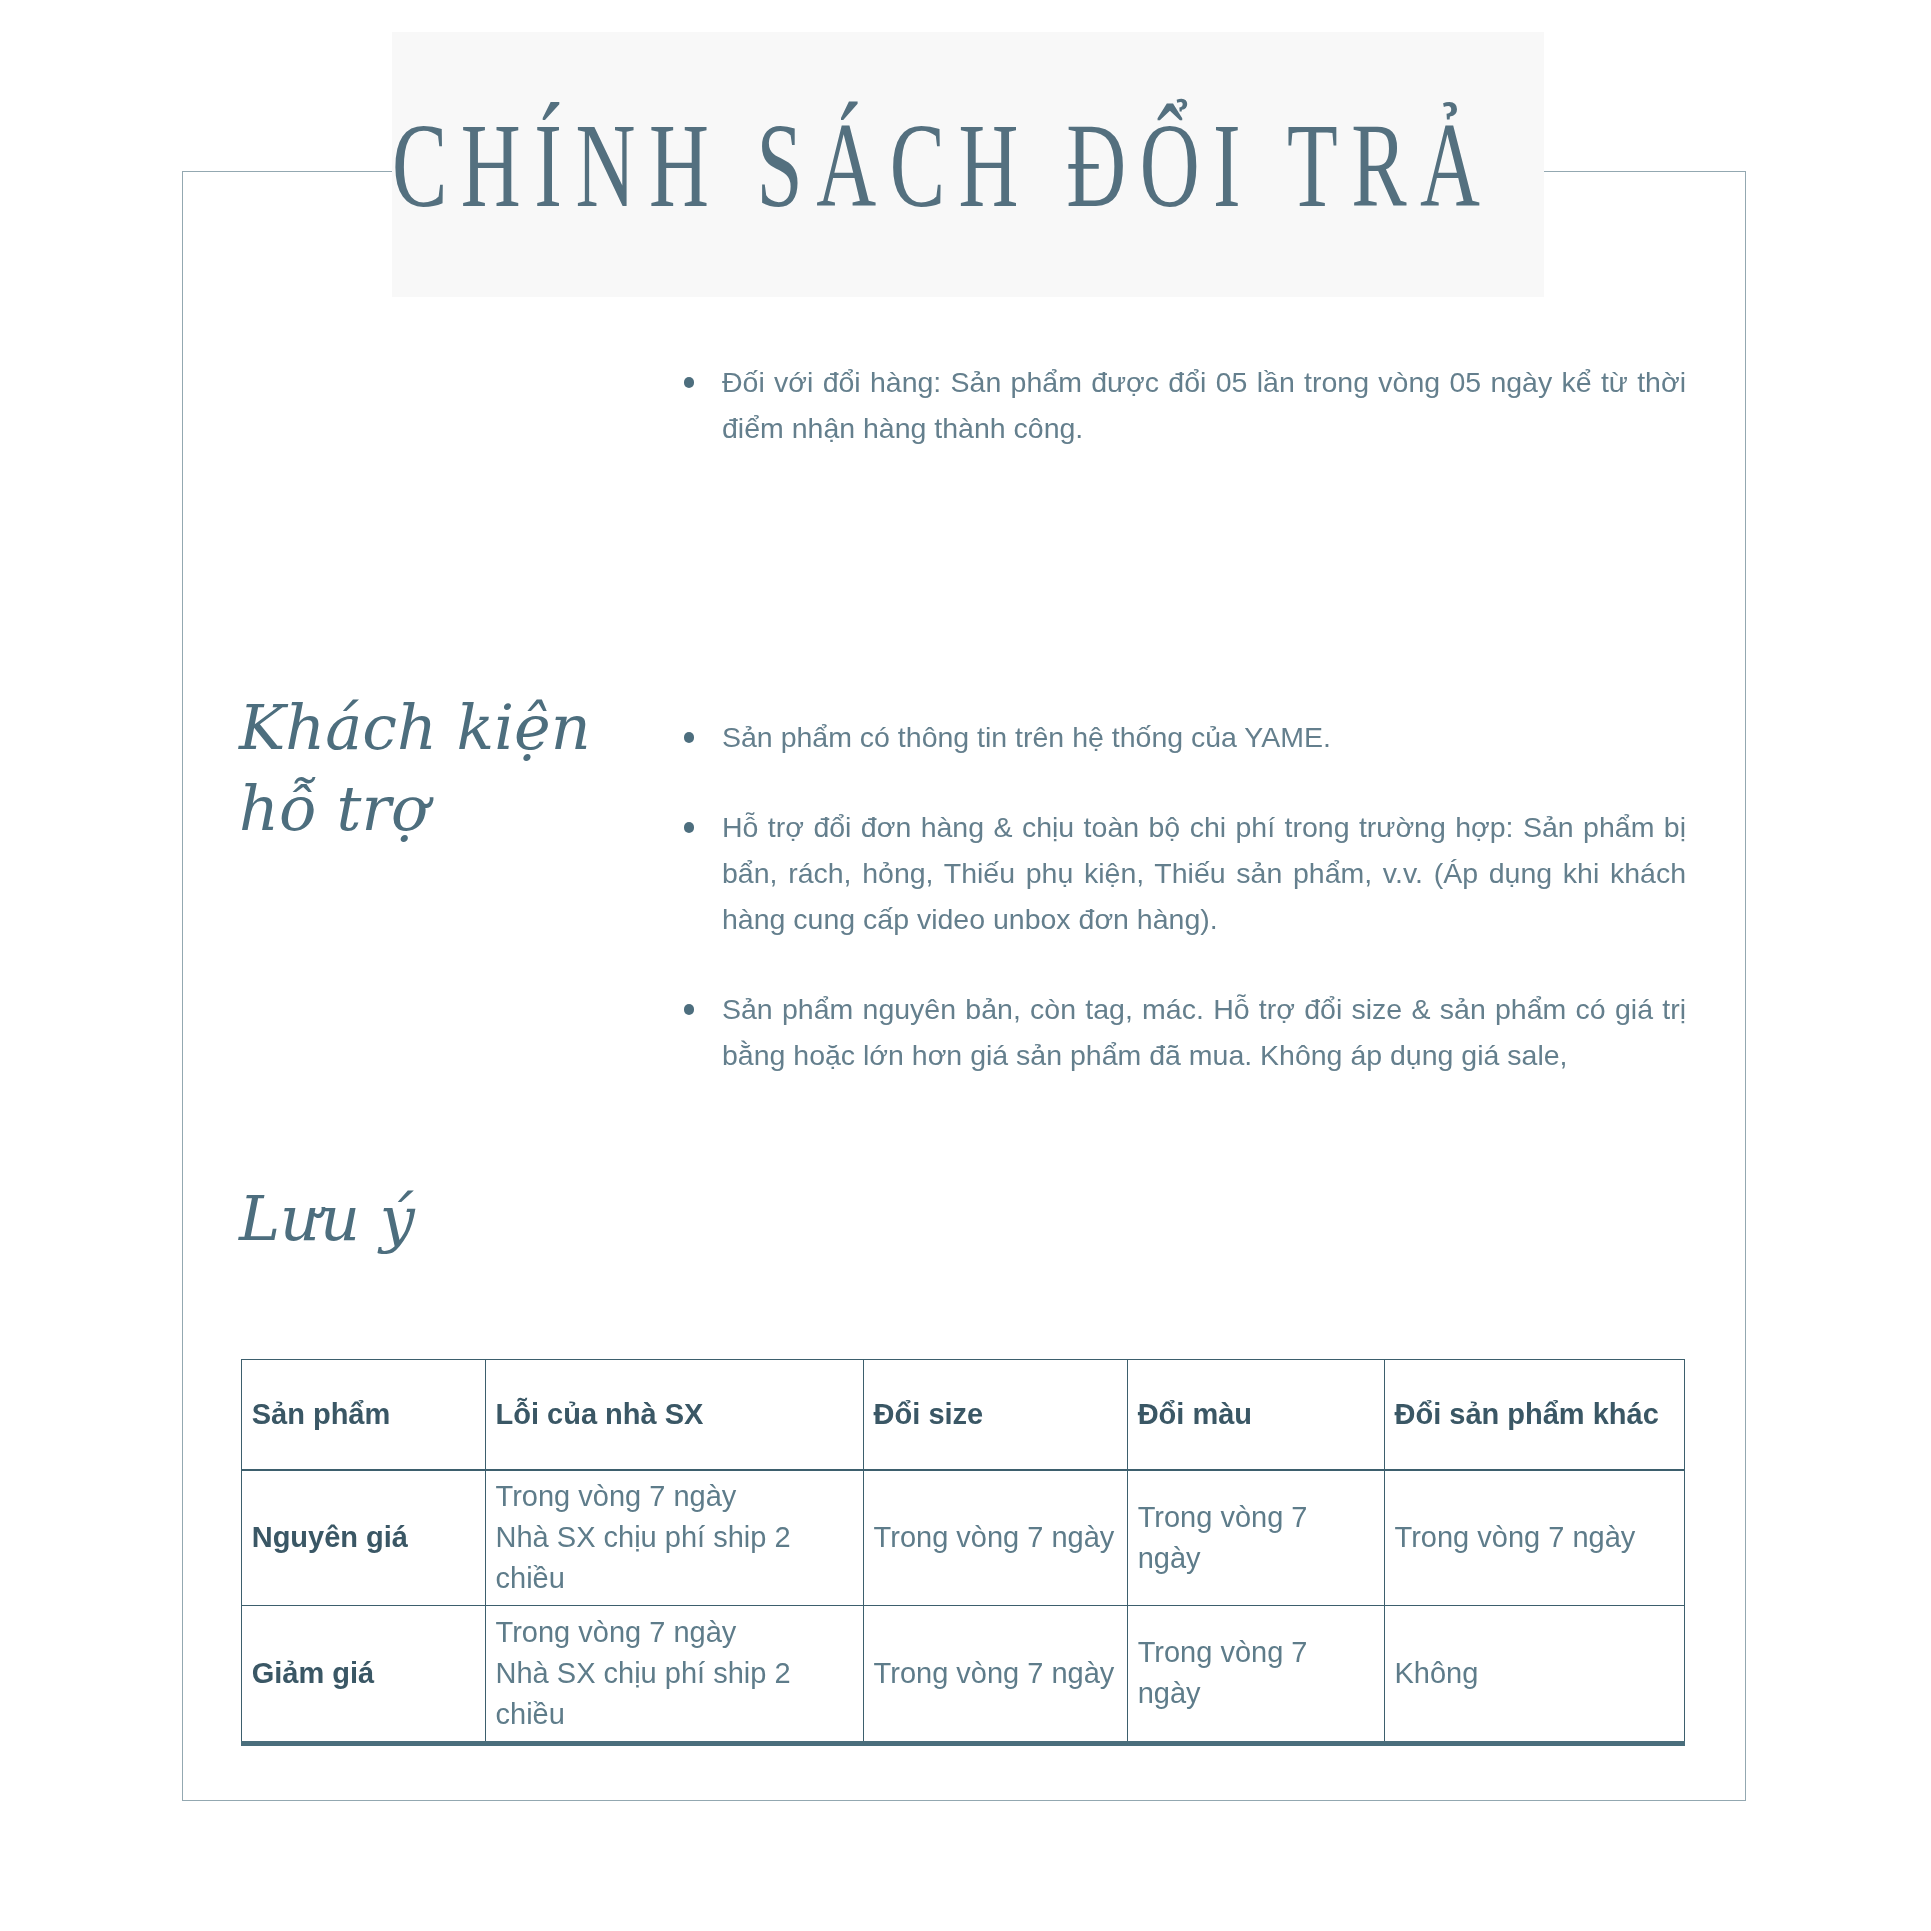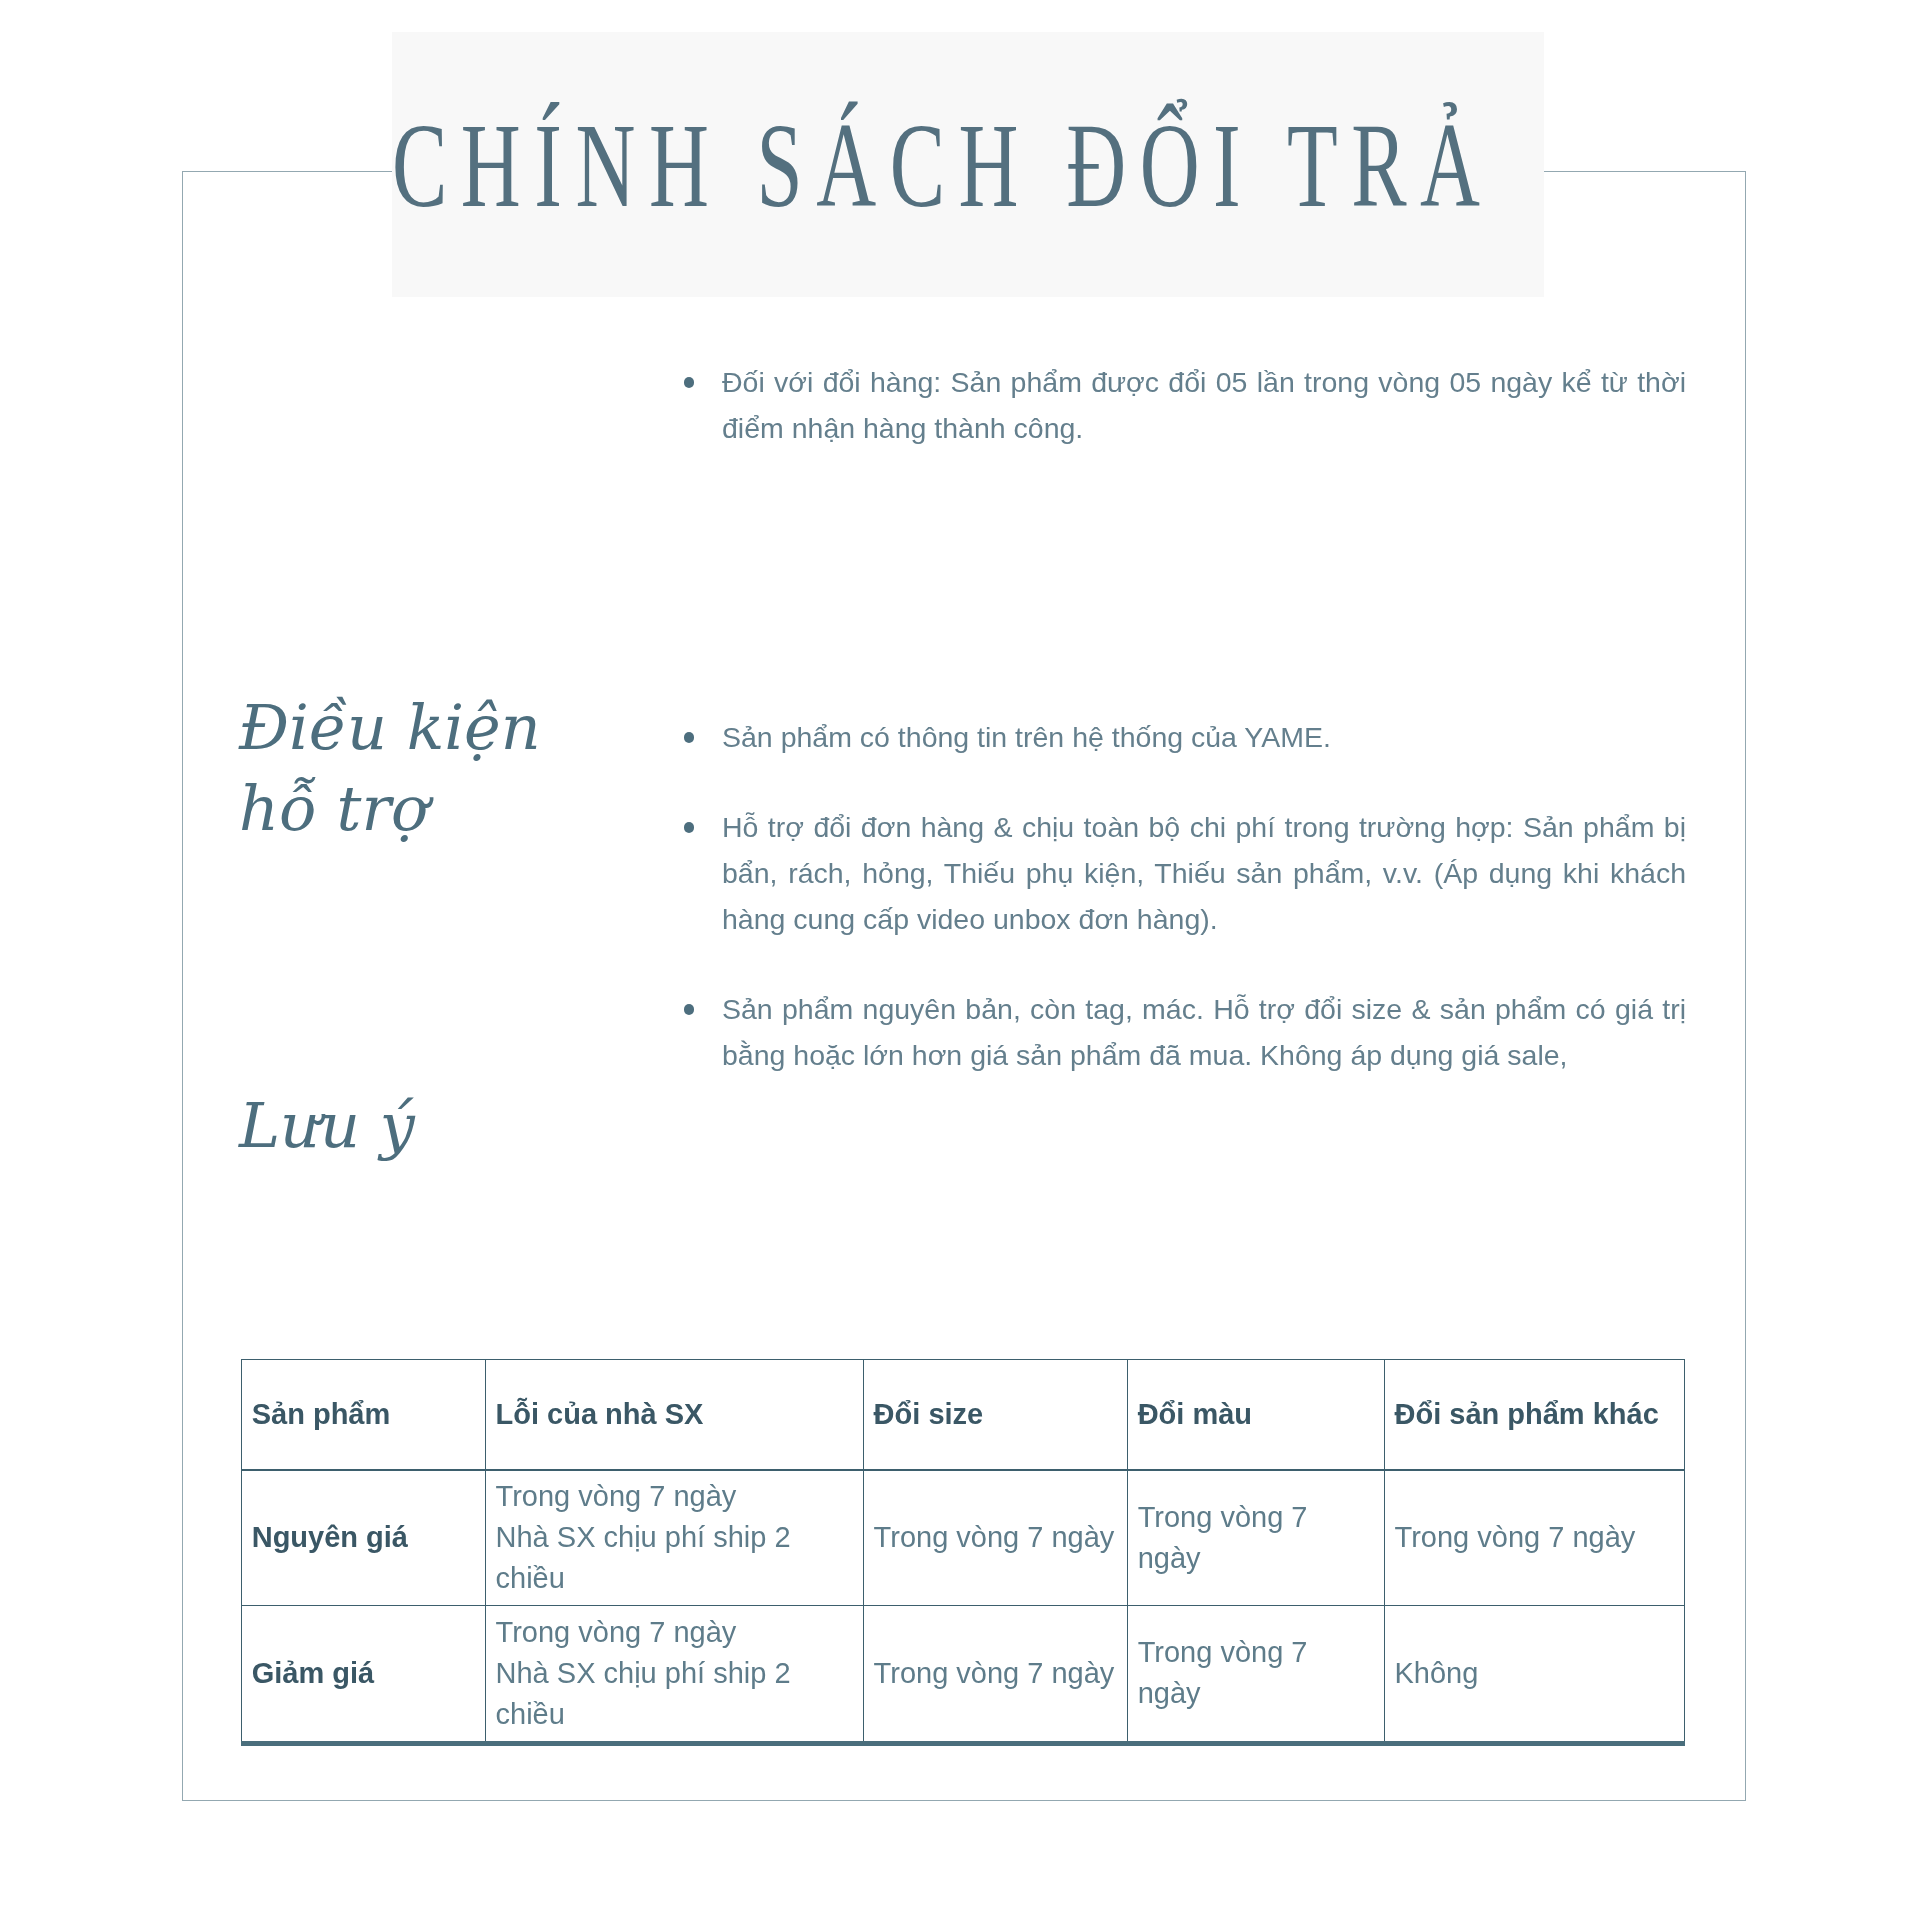--- a/index.html
+++ b/index.html
@@ -117,29 +117,29 @@
   <div class="frame"></div>
 
   <div class="banner">
     <div class="title">CHÍNH SÁCH ĐỔI TRẢ</div>
   </div>
 
   <ul class="bullets" style="top:359px;">
     <li><span>Đối với đổi hàng: Sản phẩm được đổi 05 lần trong vòng 05 ngày kể từ thời điểm nhận hàng thành công.</span></li>
   </ul>
 
-  <div class="script-heading" style="left:239px;top:687px;width:406px;">Điều kiện
+  <div class="script-heading" style="left:239px;top:687px;width:406px;">Khách kiện
 hỗ trợ</div>
   <ul class="bullets s2" style="top:714px;">
     <li><span>Sản phẩm có thông tin trên hệ thống của YAME.</span></li>
     <li><span>Hỗ trợ đổi đơn hàng &amp; chịu toàn bộ chi phí trong trường hợp: Sản phẩm bị bẩn, rách, hỏng, Thiếu phụ kiện, Thiếu sản phẩm, v.v. (Áp dụng khi khách hàng cung cấp video unbox đơn hàng).</span></li>
     <li><span>Sản phẩm nguyên bản, còn tag, mác. Hỗ trợ đổi size &amp; sản phẩm có giá trị bằng hoặc lớn hơn giá sản phẩm đã mua. Không áp dụng giá sale,</span></li>
   </ul>
 
-  <div class="script-heading" style="left:239px;top:1085px;width:290px;">Lưu ý</div>
+  <div class="script-heading" style="left:239px;top:1178px;width:290px;">Lưu ý</div>
 
   <table class="policy">
     <colgroup>
       <col style="width:16.9%">
         <col style="width:26.2%">
         <col style="width:18.3%">
         <col style="width:17.8%">
         <col style="width:20.8%">
     </colgroup>
     <thead>

